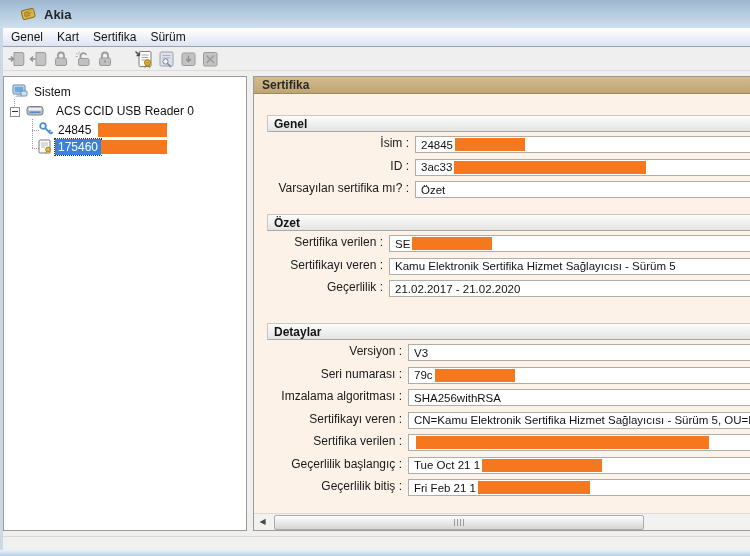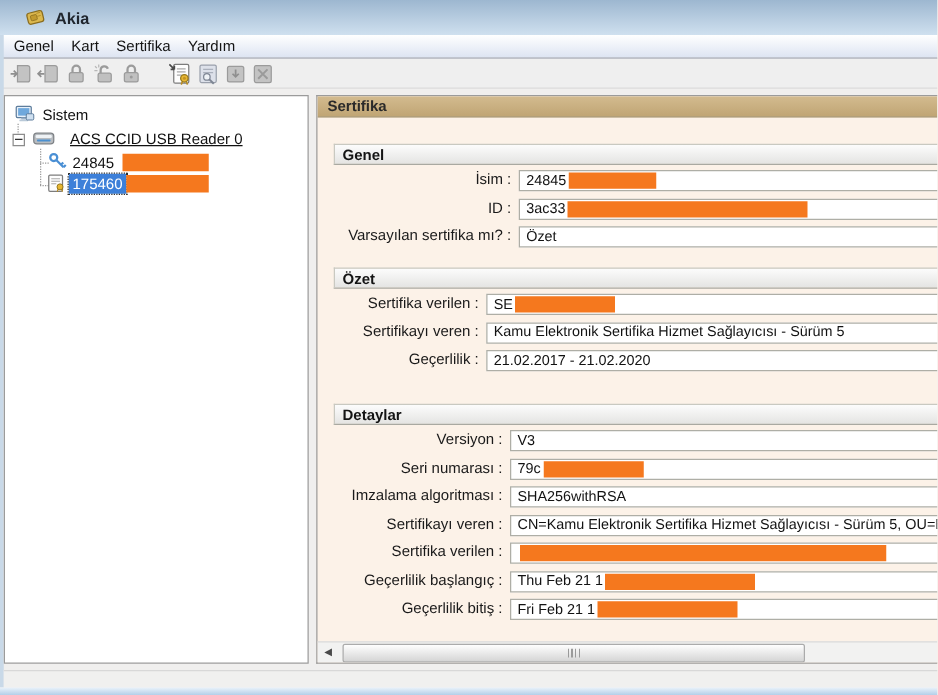--- a/index.html
+++ b/index.html
@@ -87,21 +87,21 @@
     </g>
       </svg>
   </span>
   <span class="apptitle">Akia</span>
 </div>
 
 <div class="menubar">
   <span class="menuitem">Genel</span>
   <span class="menuitem">Kart</span>
   <span class="menuitem">Sertifika</span>
-  <span class="menuitem">Yardım</span>
+  <span class="menuitem">Sürüm</span>
 </div>
 
 <div class="toolbar">
   <span class="tbtn">
     <svg width="20" height="20" viewBox="0 0 20 20">
         <path d="M7 3.5h8a1.8 1.8 0 0 1 1.8 1.8v9.4a1.8 1.8 0 0 1-1.8 1.8H7z" fill="#c3c3c3" stroke="#9b9b9b"></path>
         <path d="M1.5 10h5M4 7.5 6.5 10 4 12.5" fill="none" stroke="#8f8f8f" stroke-width="1.4"></path>
       </svg>
   </span>
   <span class="tbtn">
@@ -185,21 +185,21 @@
   <span class="tnode" style="left:30px;top:8px;">Sistem</span>
 
   <span class="expander"></span>
   <span class="ticon16" style="left:22px;top:25px;">
     <svg width="18" height="16" viewBox="0 0 18 16">
         <rect x="1" y="4.5" width="16" height="8.5" rx="2.5" fill="#b8bcc0" stroke="#7e8286"></rect>
         <rect x="2.5" y="6" width="13" height="2.4" rx="1" fill="#eef2f5"></rect>
         <rect x="3.5" y="9.5" width="11" height="1.6" rx="0.8" fill="#4a90d0"></rect>
       </svg>
   </span>
-  <span class="tnode" style="left:52px;top:27px;text-decoration:underline;">ACS CCID USB Reader 0</span>
+  <span class="tnode" style="left:52px;top:27px;">ACS CCID USB Reader 0</span>
 
   <span class="ticon16" style="left:34px;top:44px;">
     <svg width="16" height="16" viewBox="0 0 16 16">
         <circle cx="5" cy="5" r="2.8" fill="none" stroke="#4a8fd4" stroke-width="1.8"></circle>
         <path d="M7.2 7.2l5.6 5.6M10.8 10.8l1.8-1.8M12.8 12.8l1.8-1.8" fill="none" stroke="#4a8fd4" stroke-width="1.8"></path>
       </svg>
   </span>
   <span class="tnode" style="left:54px;top:46px;">24845</span>
   <span class="redact-abs" style="left: 94px; top: 46px; width: 69px;"></span>
 
@@ -300,21 +300,21 @@
       <div class="frow">
         <span class="flabel">Sertifika verilen :</span>
         <span class="fieldbox">
             <span></span>
             <span class="redact" style="width: 293px;"></span>
           </span>
       </div>
       <div class="frow">
         <span class="flabel">Geçerlilik başlangıç :</span>
         <span class="fieldbox">
-            <span>Thu Feb 21 1</span>
+            <span>Tue Oct 21 1</span>
             <span class="redact" style="width: 120px;"></span>
           </span>
       </div>
       <div class="frow">
         <span class="flabel">Geçerlilik bitiş :</span>
         <span class="fieldbox">
             <span>Fri Feb 21 1</span>
             <span class="redact" style="width: 112px;"></span>
           </span>
       </div>

